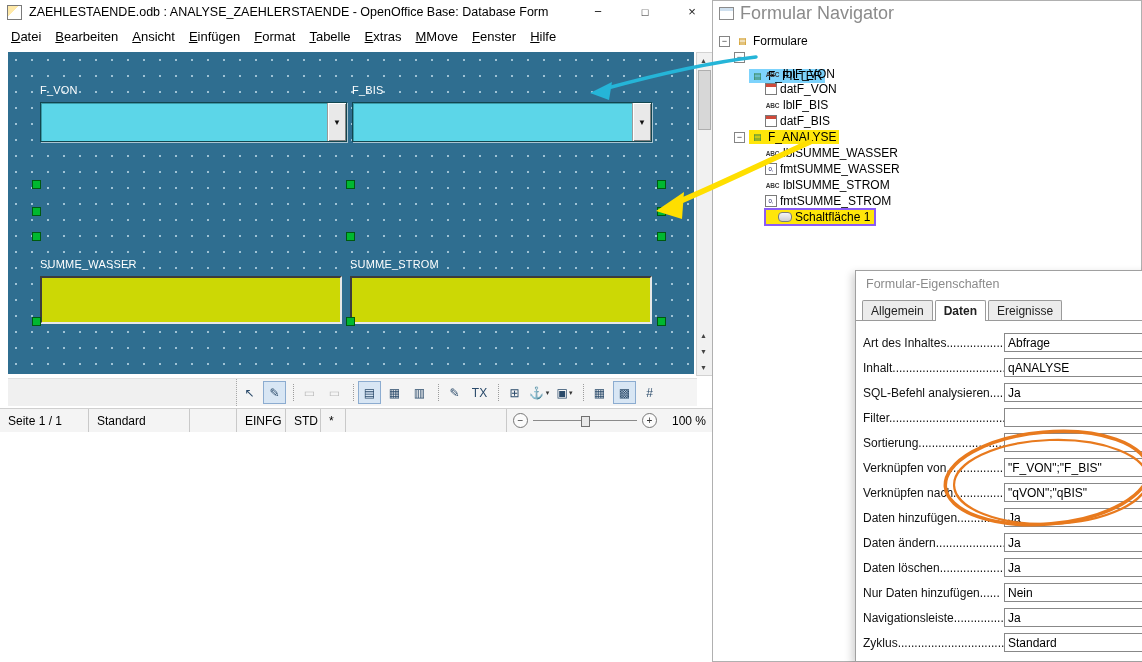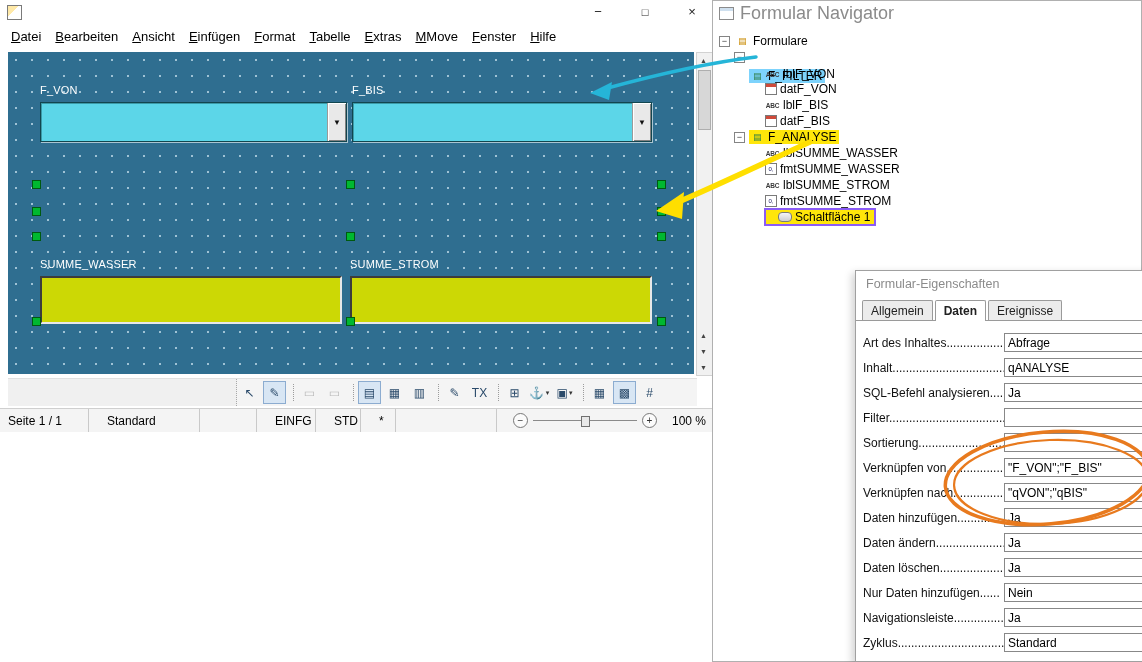--- a/index.html
+++ b/index.html
@@ -55,21 +55,21 @@
   .tb-hstrip{flex:none;width:228px;height:100%;background:#f0f0f0;border-right:1px dotted #a8a8a8;}
   .tb-icon{flex:none;width:21px;height:21px;margin:0 1px;display:flex;align-items:center;justify-content:center;
     font-size:12px;color:#2a4a6a;border:1px solid transparent;position:relative;}
   .tb-icon.pressed{background:#d8e6f4;border-color:#8cacd0;}
   .tb-icon.disabled{color:#b8b8b8;}
   .tb-dd{font-size:7px;margin-left:1px;color:#333;}
   .tb-sep{flex:none;width:6px;height:17px;border-right:1px dotted #9c9c9c;margin:0 3px 0 0;}
 
   
   .statusbar{position:absolute;left:0;top:408px;width:712px;height:23px;background:#f4f4f4;
-    border-top:1px solid #cfcfcf;display:flex;align-items:center;font-size:12px;gap:10px;}
+    border-top:1px solid #cfcfcf;display:flex;align-items:center;font-size:12px;}
   .sb-cell{height:100%;display:flex;align-items:center;padding:0 8px;border-right:1px solid #c9c9c9;white-space:nowrap;}
   .sb-page{width:72px;} .sb-template{width:84px;} .sb-empty{width:30px;}
   .sb-insert{width:32px;} .sb-mode{width:18px;} .sb-modified{width:8px;}
   .sb-flex{flex:1;border-right:1px solid #c9c9c9;height:100%;}
   .sb-zoom{display:flex;align-items:center;height:100%;padding:0 6px;gap:5px;}
   .zoom-btn{width:13px;height:13px;border:1px solid #777;border-radius:50%;display:flex;align-items:center;justify-content:center;
     font-size:10px;line-height:1;color:#333;background:#fbfbfb;}
   .zoom-track{position:relative;width:104px;height:13px;}
   .zoom-track::before{content:"";position:absolute;left:0;right:0;top:6px;height:1px;background:#8a8a8a;}
   .zoom-notch{position:absolute;top:4px;width:1px;height:5px;background:#8a8a8a;left:50%;}
@@ -118,20 +118,21 @@
   
   .overlay{position:absolute;left:0;top:0;width:1142px;height:662px;z-index:10;pointer-events:none;}
 </style>
 </head>
 <body>
 
 <div class="main-window">
 
   <div class="titlebar">
     <span class="app-icon"></span>
+    <span class="title-text">ZAEHLESTAENDE.odb : ANALYSE_ZAEHLERSTAENDE - OpenOffice Base: Database Form</span>
     <span class="win-btn min">−</span>
     <span class="win-btn max">□</span>
     <span class="win-btn close">×</span>
   </div>
 
   <div class="menubar"><span class="menu-item">Datei</span><span class="menu-item">Bearbeiten</span><span class="menu-item">Ansicht</span><span class="menu-item">Einfügen</span><span class="menu-item">Format</span><span class="menu-item">Tabelle</span><span class="menu-item">Extras</span><span class="menu-item">MMove</span><span class="menu-item">Fenster</span><span class="menu-item">Hilfe</span></div>
 
   <div class="canvas">
     <span class="ctrl-label" style="left:32px;top:32px">F_VON</span>
     <div class="combo" style="left:32px;top:50px;width:305px">

